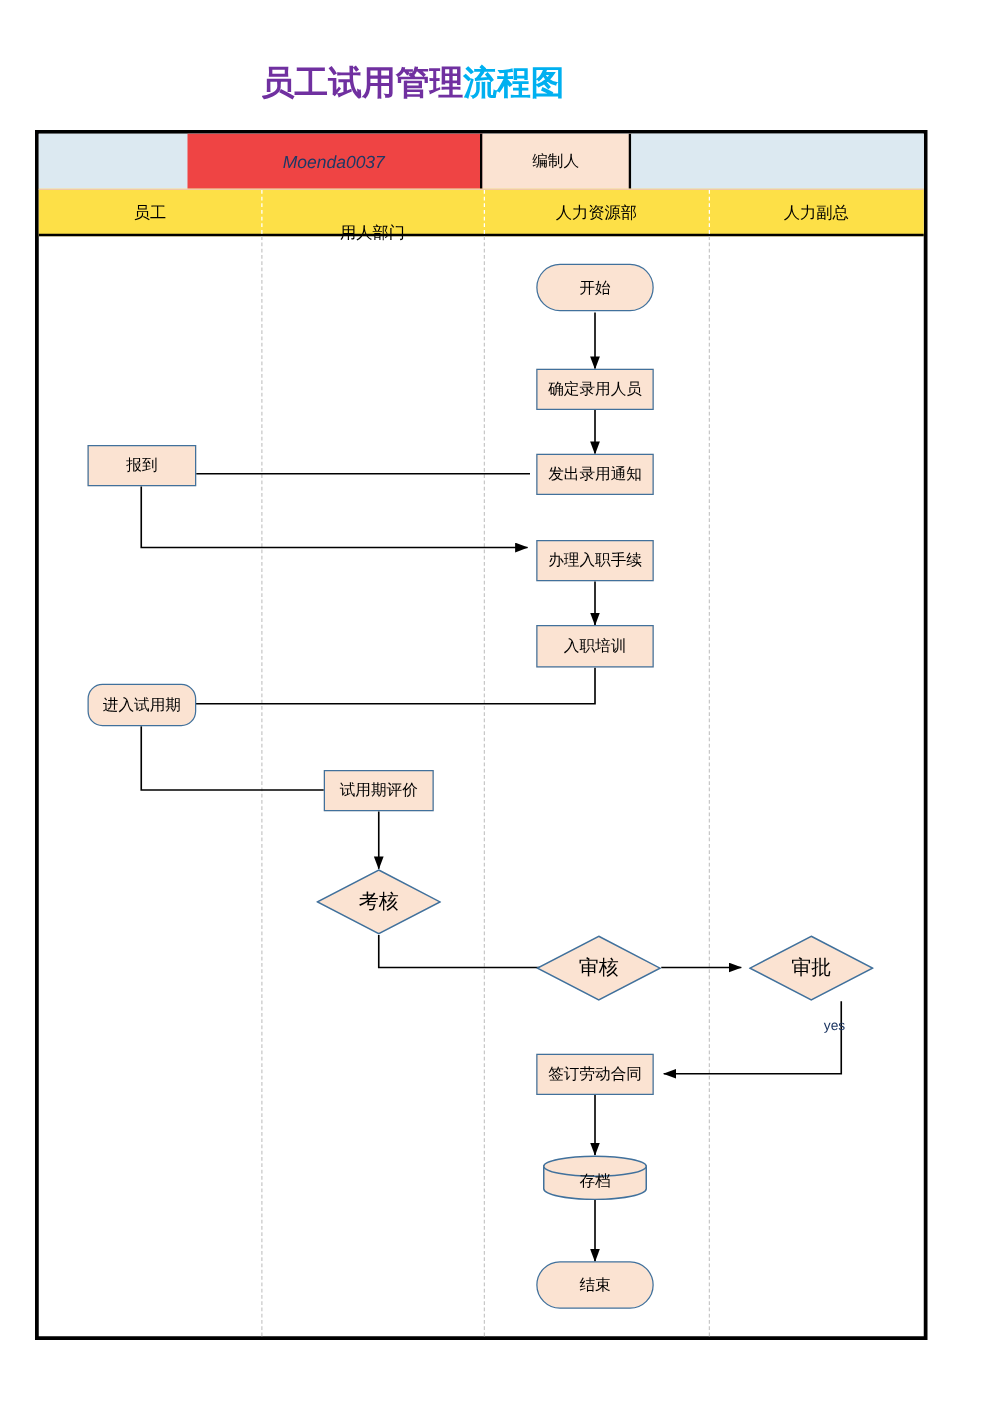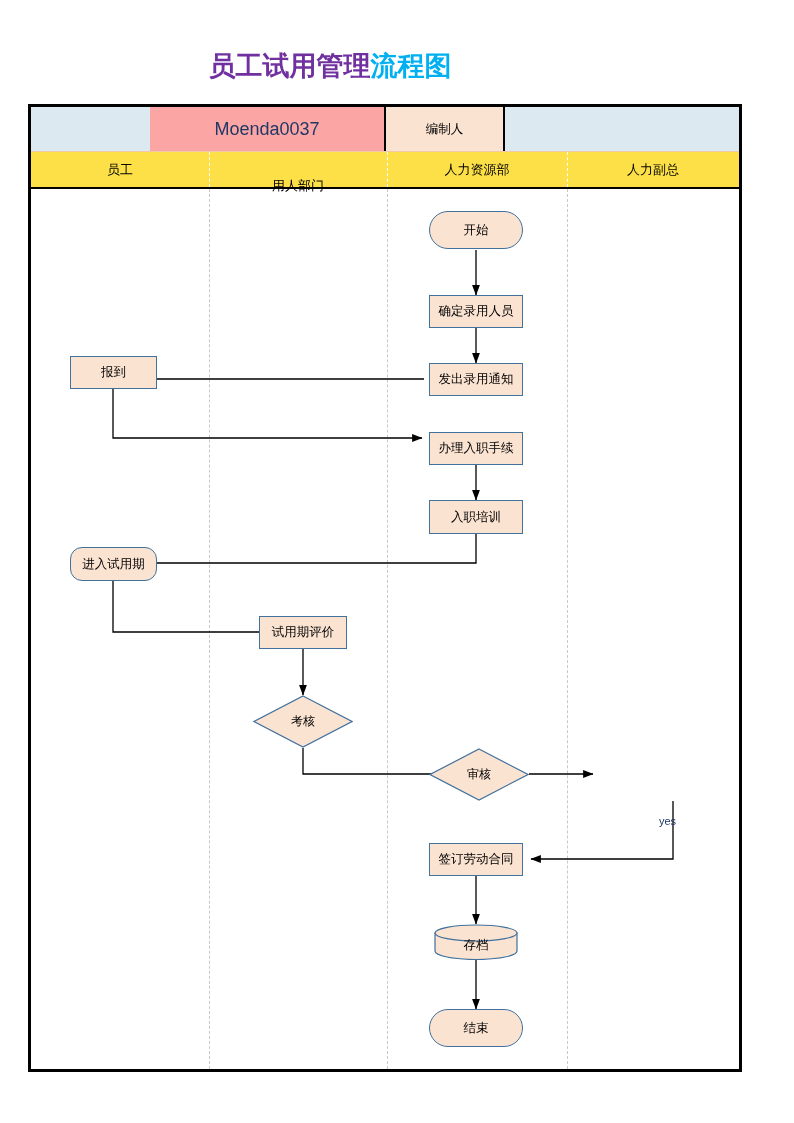--- a/index.html
+++ b/index.html
@@ -62,24 +62,25 @@
     justify-content: center;
     font-size: 12.5px;
     color: #000000;
     white-space: nowrap;
   }
   .info-label {
     background: #FBE3D2;
     border-right: 2px solid #000000;
   }
   .info-value {
-    background: #fca5a5;
+    background: #ef4444;
     border-right: 2px solid #000000;
     color: #1F3864;
-    font-size: 18px;
+    font-size: 14px;
+    font-style: italic;
   }
   .info-blank {
     background: #DCE9F1;
   }
 
   
   #lane-row {
     position: absolute;
     left: 0;
     top: 44px;
@@ -158,21 +159,21 @@
     border: none;
   }
   .diamond .dia-svg {
     position: absolute;
     left: 0; top: 0;
     width: 100%; height: 100%;
   }
   .diamond .dia-label {
     position: relative;
     z-index: 2;
-    font-size: 12px;
+    font-size: 16px;
   }
   .node.cylinder {
     background: transparent;
     border: none;
   }
   .cylinder .cyl-svg {
     position: absolute;
     left: 0; top: 0;
     width: 100%; height: 100%;
   }
@@ -290,20 +291,26 @@
         <span class="dia-label">考核</span>
       </div>
 
       <div class="node diamond" style="left:398px; top:641px; width:100px; height:53px;">
         <svg class="dia-svg" viewBox="0 0 100 53" preserveAspectRatio="none">
           <polygon points="50,1 99,26.5 50,52 1,26.5" fill="#FBE3D2" stroke="#41719C" stroke-width="1.2"></polygon>
         </svg>
         <span class="dia-label">审核</span>
       </div>
 
+      <div class="node diamond" style="left:568px; top:641px; width:100px; height:53px;">
+        <svg class="dia-svg" viewBox="0 0 100 53" preserveAspectRatio="none">
+          <polygon points="50,1 99,26.5 50,52 1,26.5" fill="#FBE3D2" stroke="#41719C" stroke-width="1.2"></polygon>
+        </svg>
+        <span class="dia-label">审批</span>
+      </div>
 
       <div class="edge-label" style="left:628px; top:708px;text-align:center;">yes</div>
 
       <div class="node" style="left:398px; top:736px; width:94px; height:33px;">签订劳动合同</div>
 
       <div class="node cylinder" style="left:403px; top:817px; width:84px; height:36px;">
         <svg class="cyl-svg" viewBox="0 0 84 36" preserveAspectRatio="none">
           <path d="M1,9 L1,27 A41,8.5 0 0 0 83,27 L83,9 Z" fill="#FBE3D2" stroke="#41719C" stroke-width="1.2"></path>
           <ellipse cx="42" cy="9" rx="41" ry="8" fill="#FBE3D2" stroke="#41719C" stroke-width="1.2"></ellipse>
         </svg>

